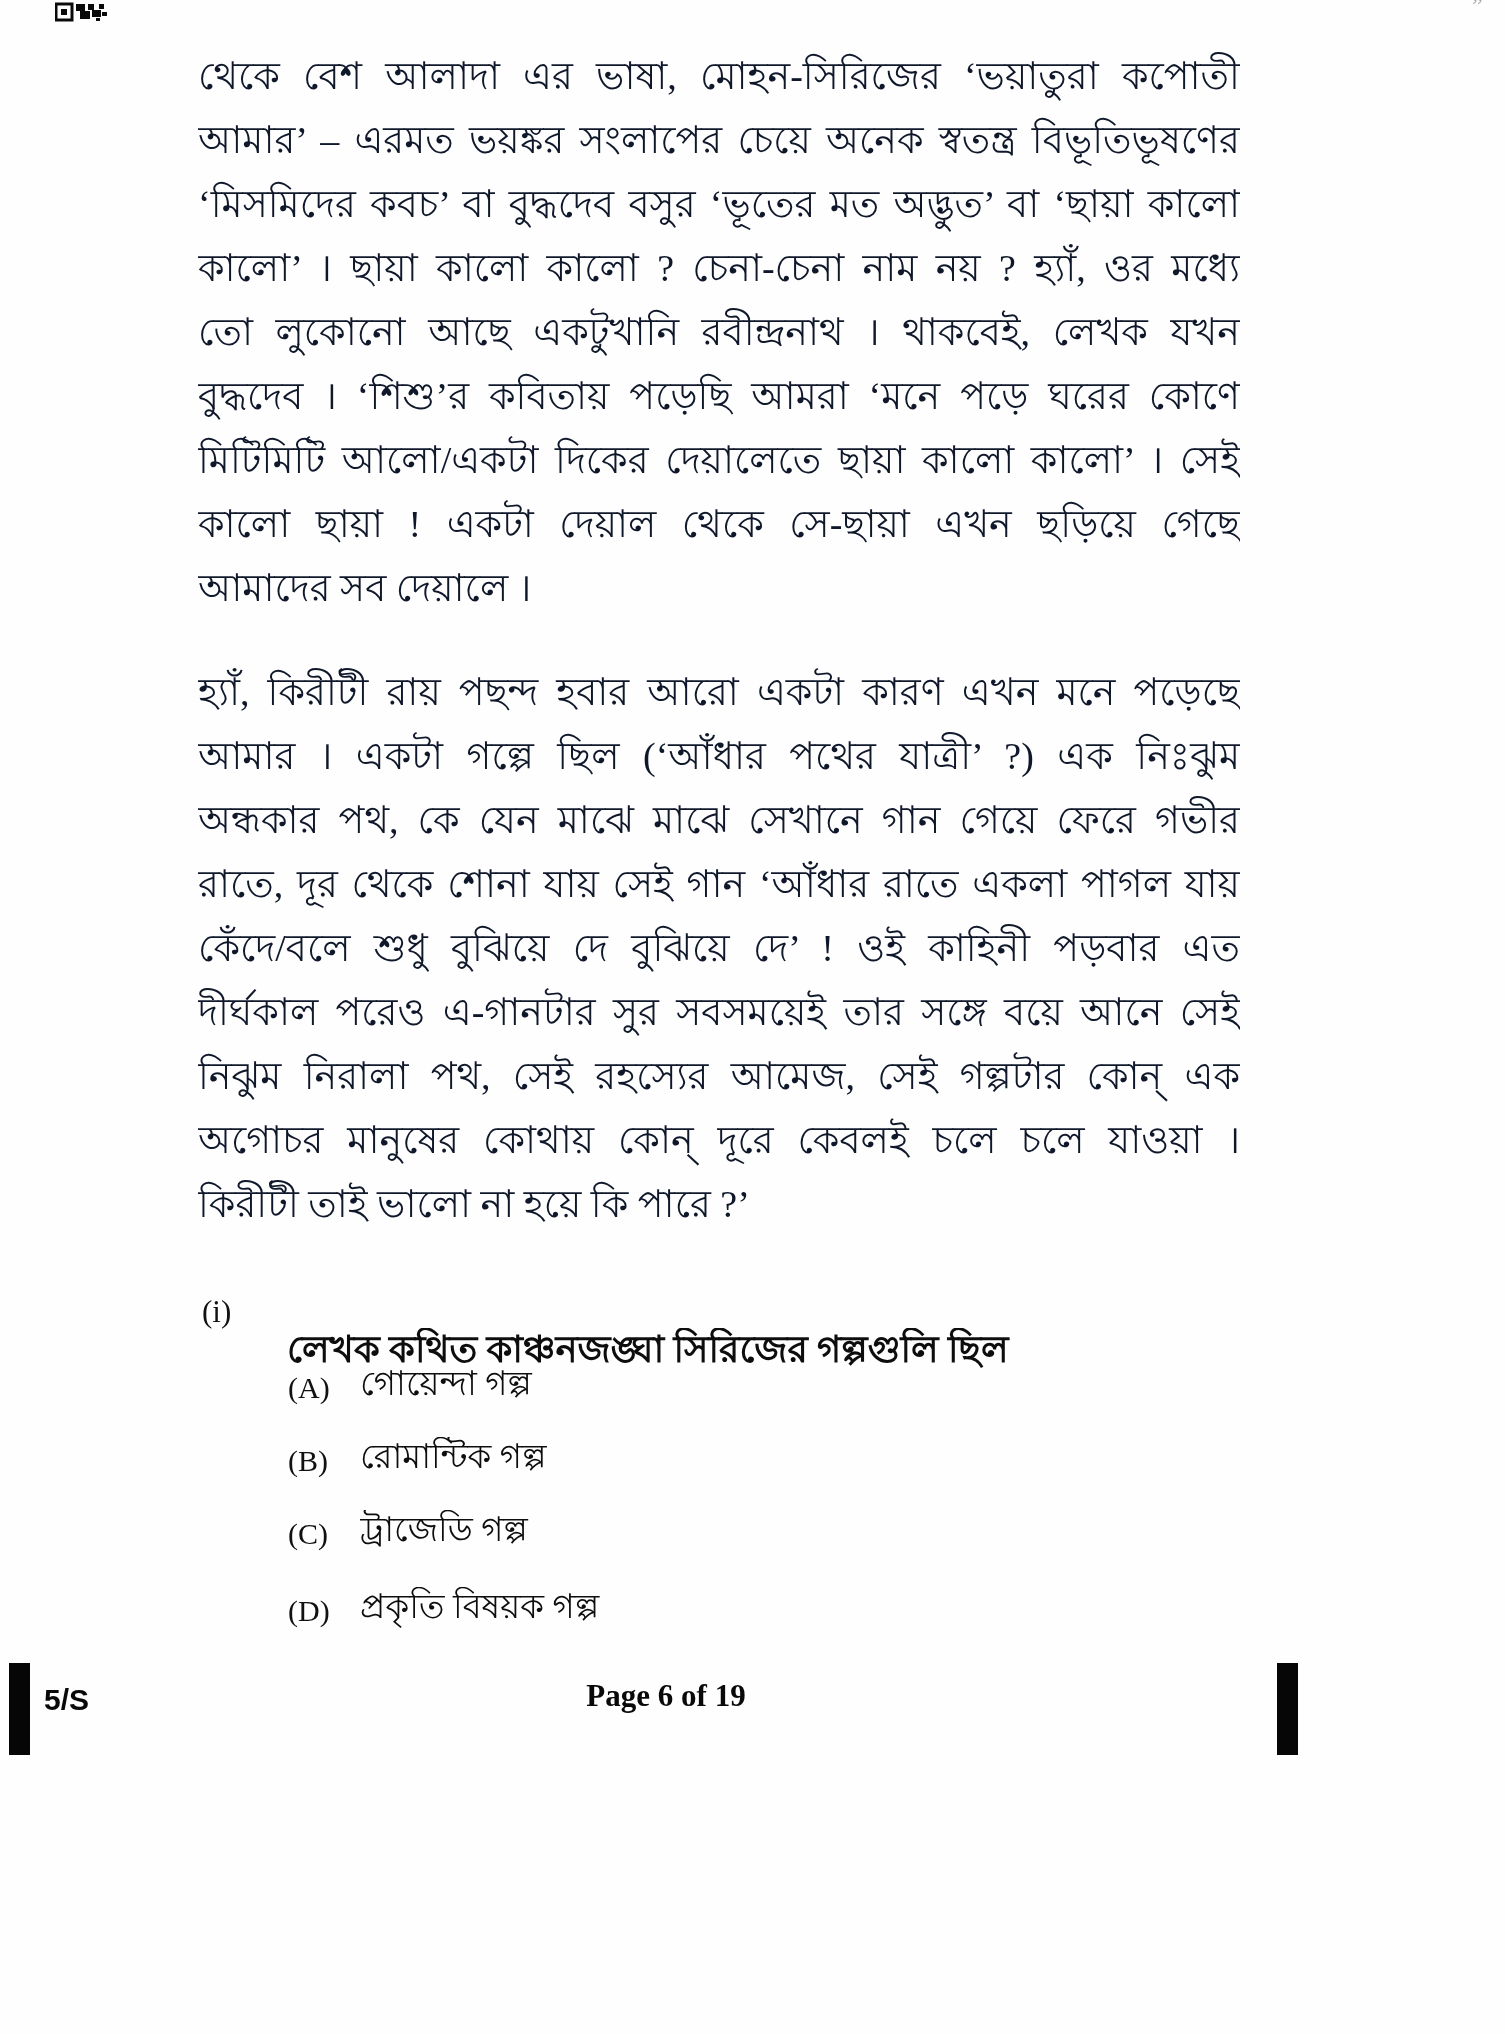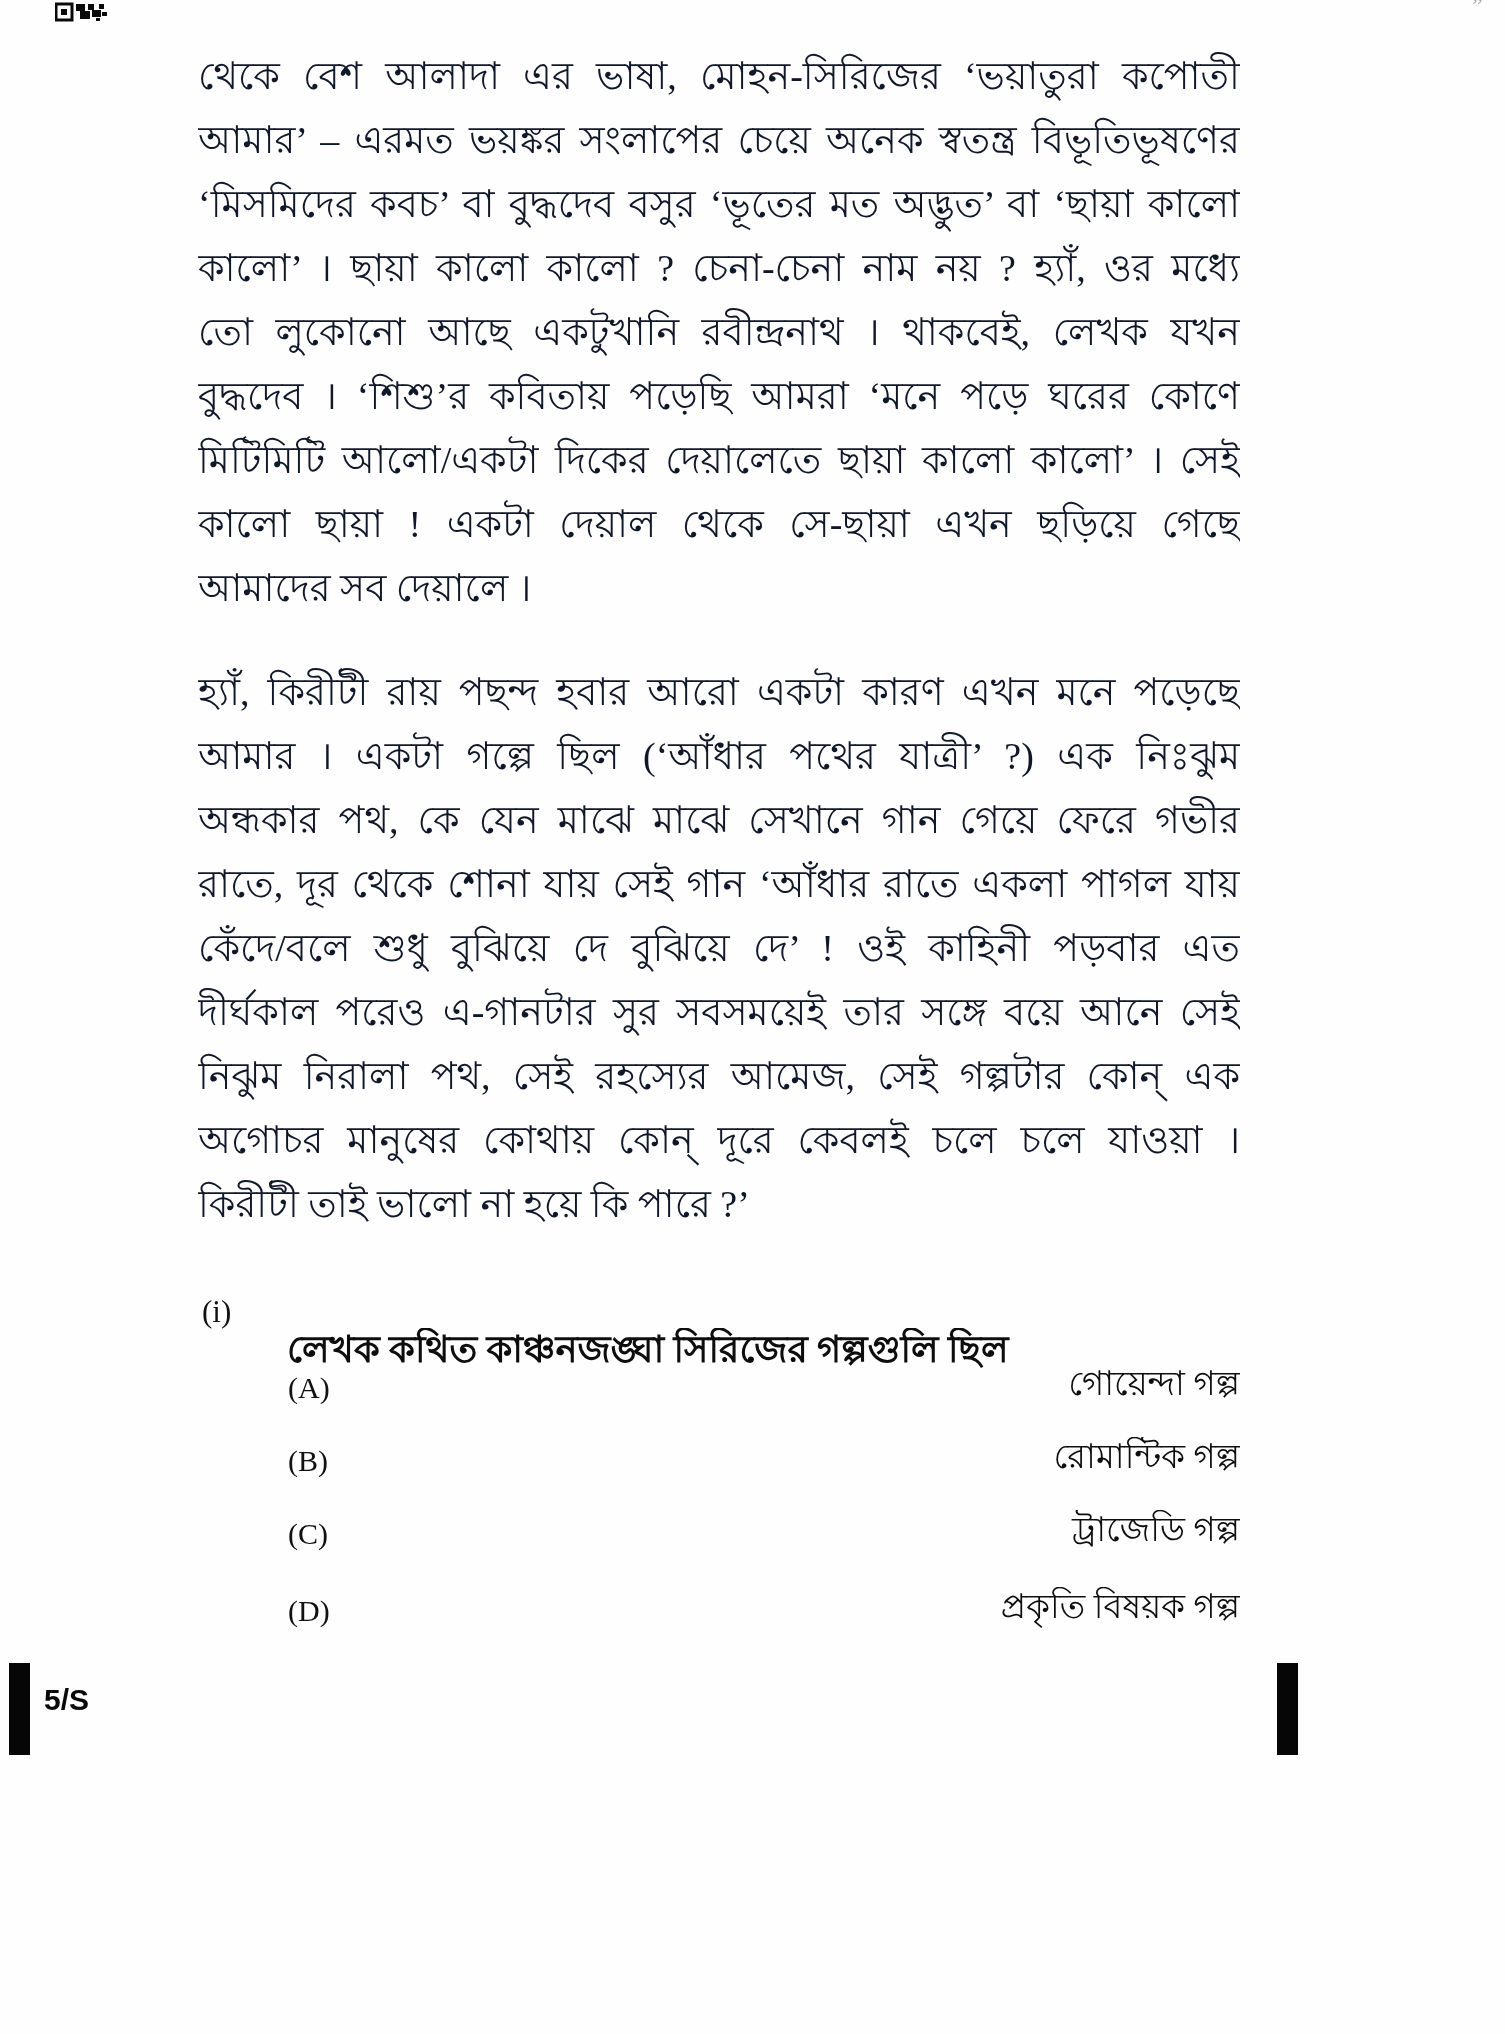--- a/index.html
+++ b/index.html
@@ -33,21 +33,21 @@
     white-space:nowrap;overflow:hidden;margin-top:44px;
   }
   .optletter{
     position:absolute;left:288px;
     font-size:30px;line-height:40px;color:#111;
     font-family:"Liberation Serif",serif;
   }
   .optlabel{
     position:absolute;left:360px;width:880px;height:46px;
     font-size:34px;line-height:40px;color:#0d0d0d;
-    white-space:nowrap;overflow:hidden;text-align:right;
+    white-space:nowrap;overflow:hidden;
   }
   .footer-code{
     position:absolute;left:44px;top:1672px;
     font-size:30px;font-weight:700;line-height:32px;
     font-family:"Liberation Sans",sans-serif;color:#090909;margin-top:12px;
   }
   .page-number{
     position:absolute;left:0;top:1680px;width:1332px;
     text-align:center;
     font-size:31px;font-weight:700;line-height:32px;
@@ -127,14 +127,15 @@
     </div>
     <div>
       <div class="optletter" style="top:1591px">(D)</div>
       <div class="optlabel" style="top:1587px">প্রকৃতি বিষয়ক গল্প</div>
     </div>
   </div>
 
   <div class="bar bar-left"></div>
   <div class="bar bar-right"></div>
   <div class="footer-code">5/S</div>
+  <div class="page-number">Page 6 of 19</div>
 
 </div>
 
 </body></html>

